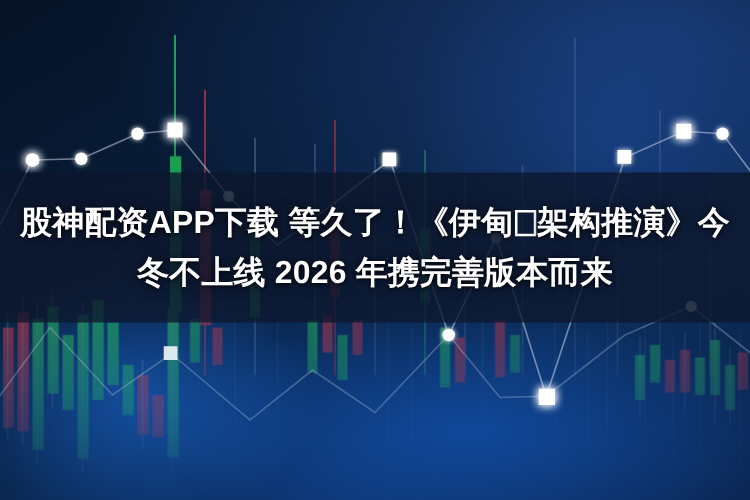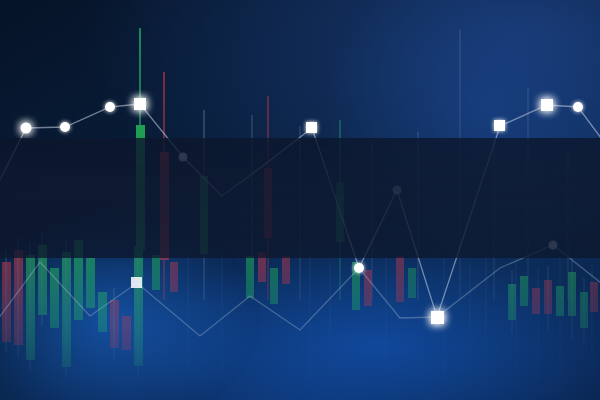--- a/index.html
+++ b/index.html
@@ -223,15 +223,17 @@
         <circle cx="359" cy="268" r="5" fill="#ffffff" filter="url(#softGlow)"></circle>
         <rect x="431" y="311" width="13" height="13" fill="#ffffff" filter="url(#nodeGlow)"></rect>
         <circle cx="553" cy="245" r="4.5" fill="#cdd6e4" opacity="0.75"></circle>
       </g>
     </svg>
   </div>
 
   <div class="text-band"></div>
 
   <div class="headline">
+    <div class="hl-line line1"><span>股神配资APP下载 等久了！《伊甸</span><span class="tofu"></span><span>架构推演》今</span></div>
+    <div class="hl-line line2">冬不上线 2026 年携完善版本而来</div>
   </div>
 
 </div>
 
 </body></html>

